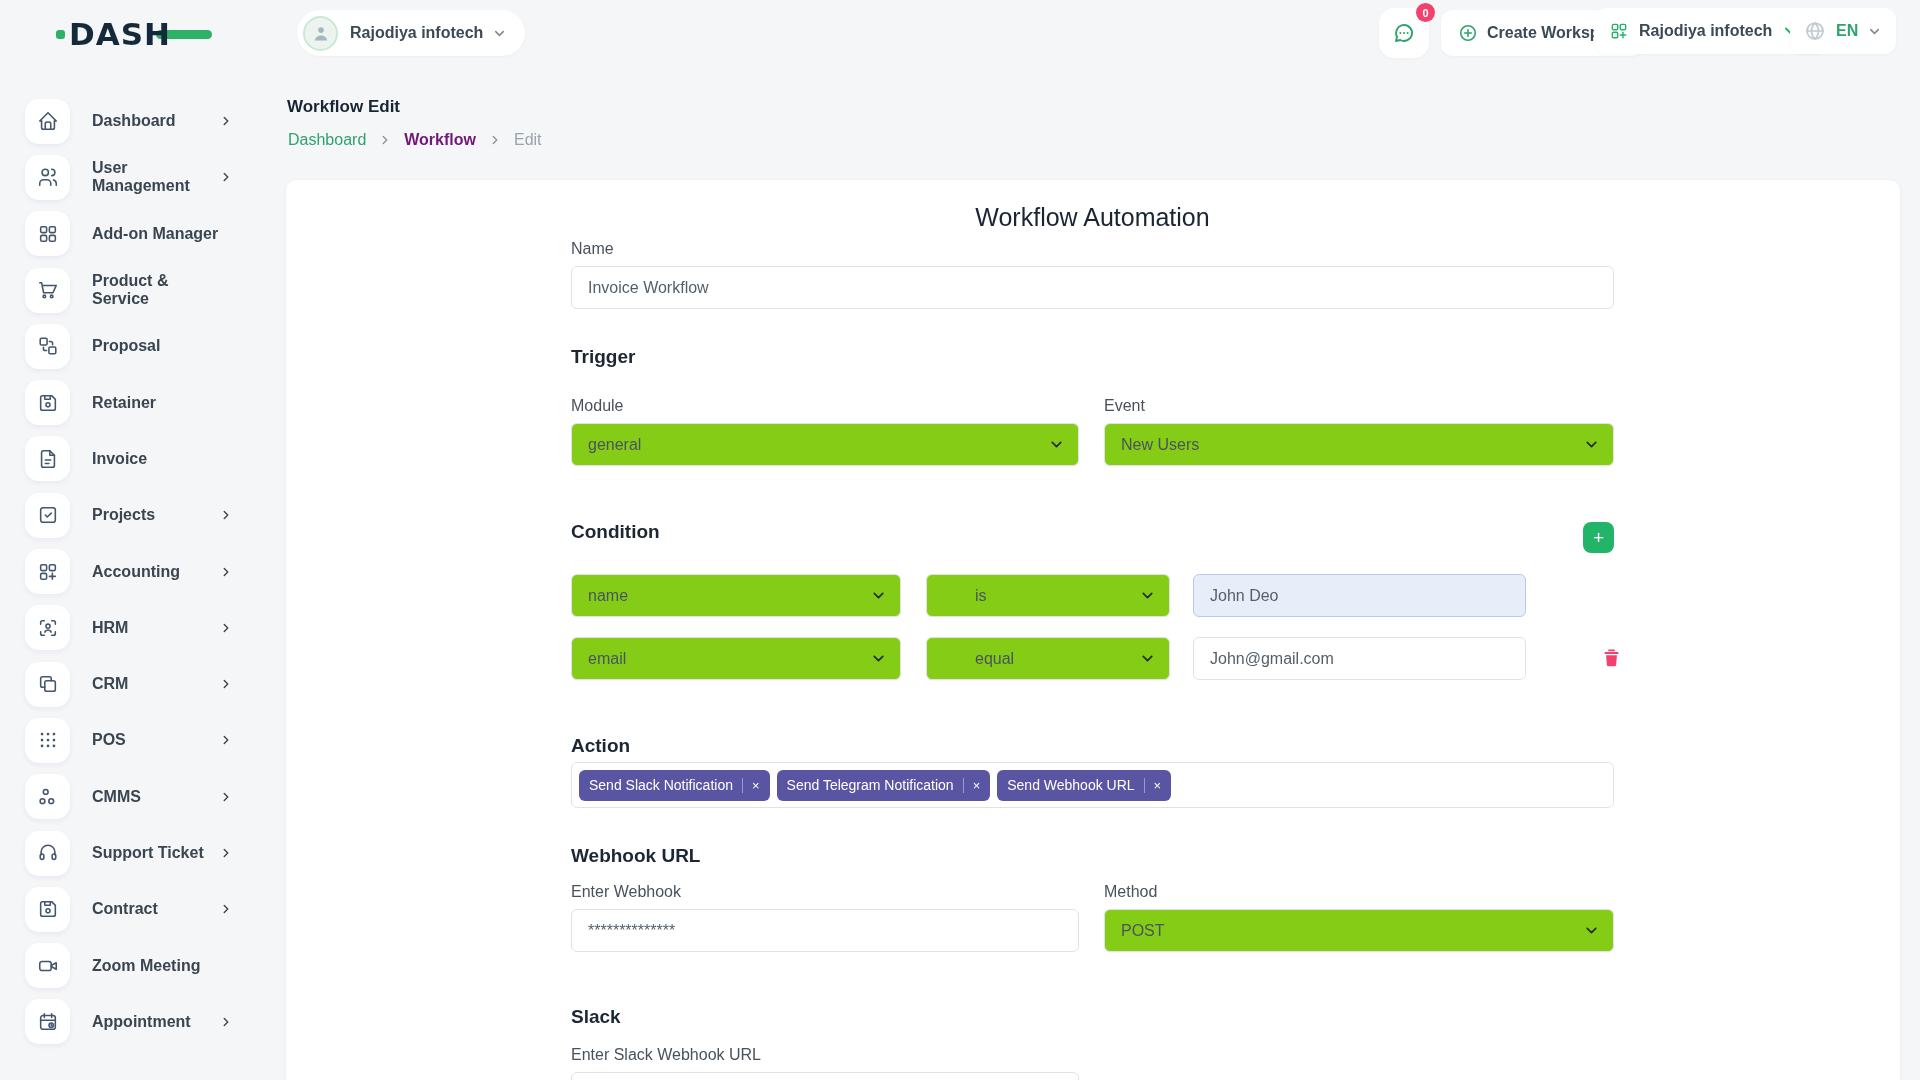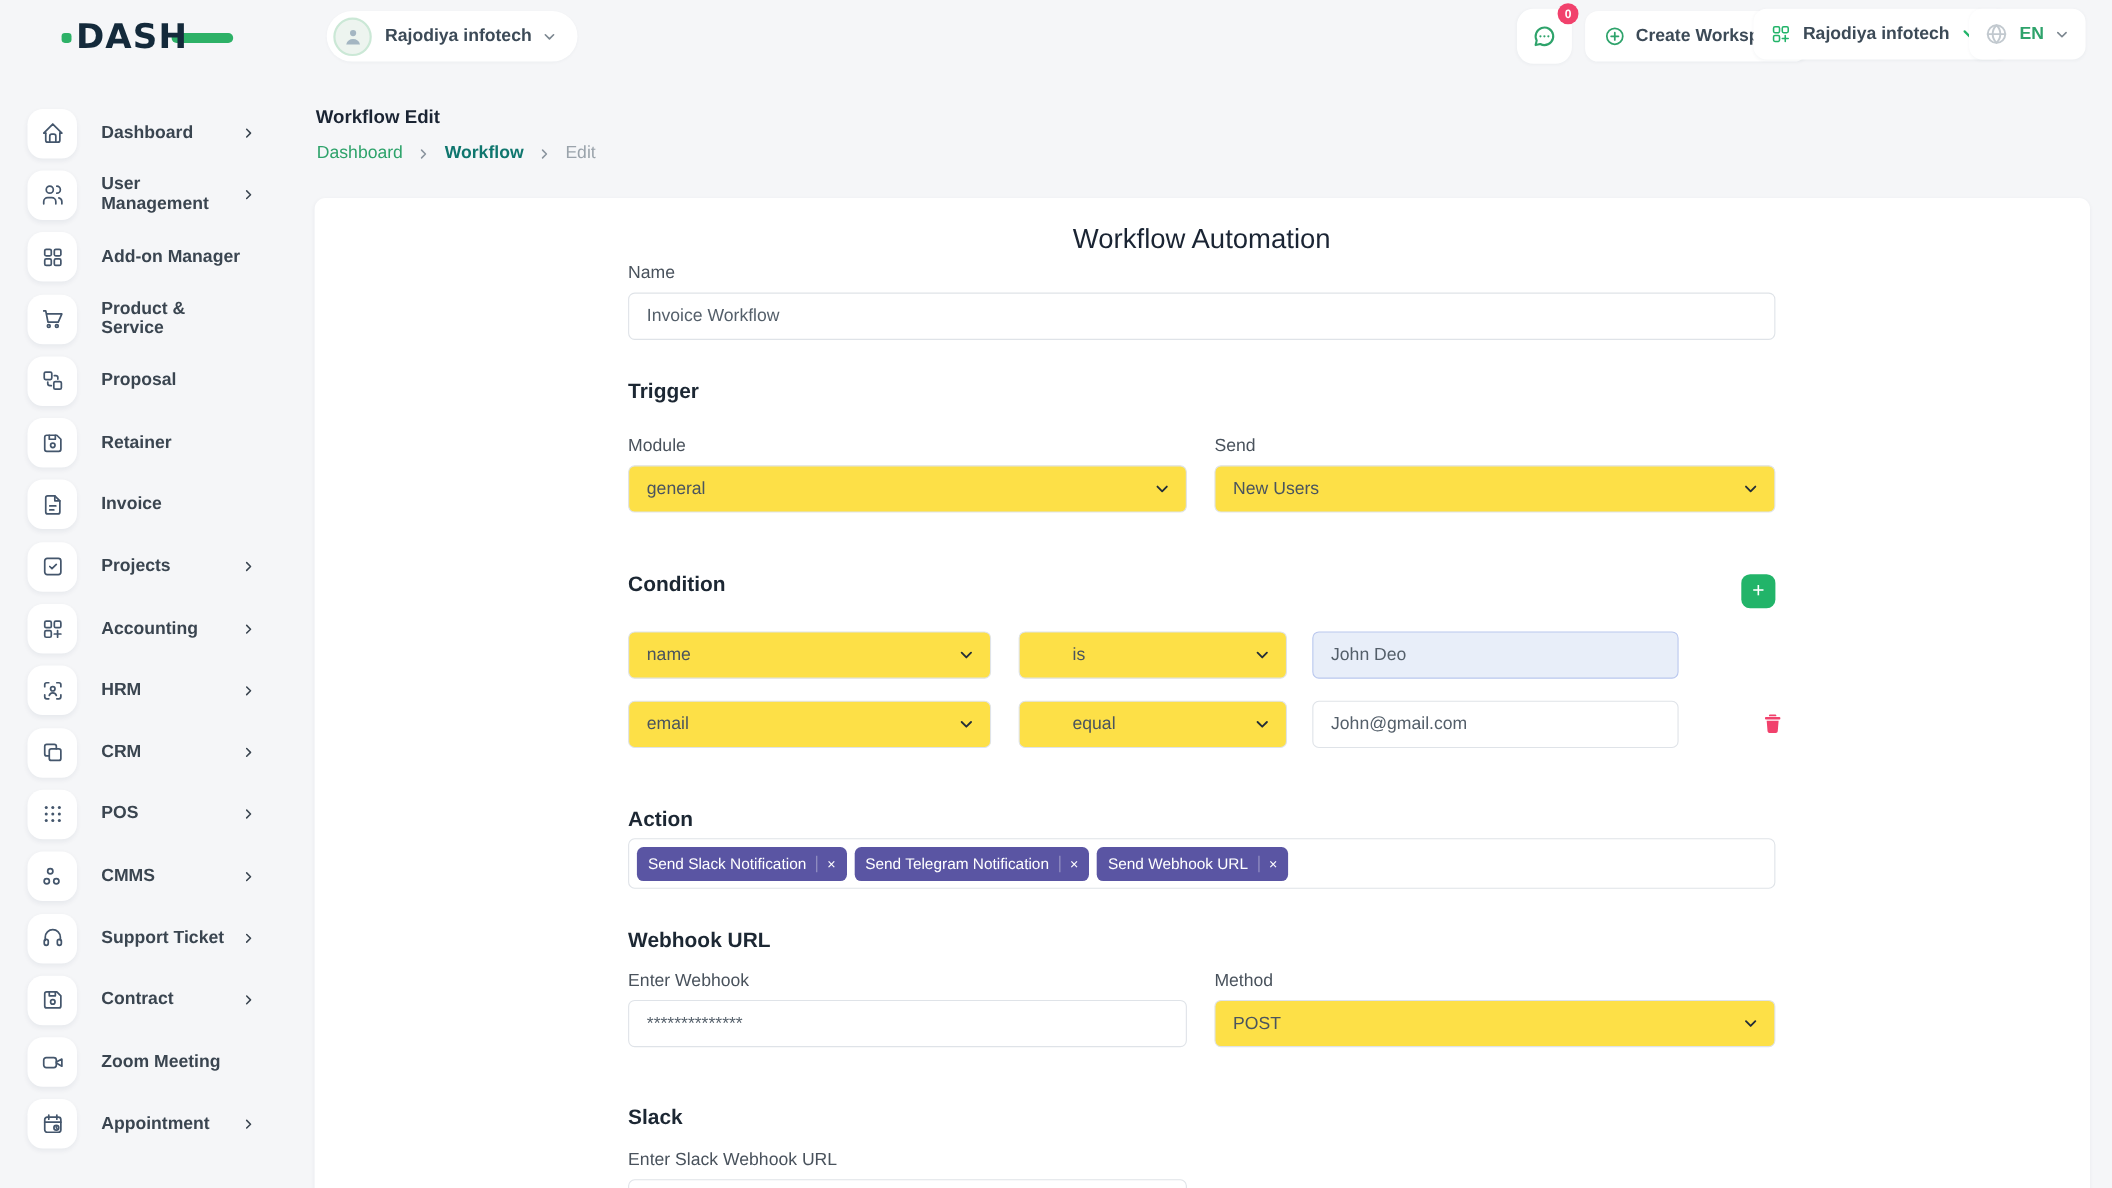--- a/index.html
+++ b/index.html
@@ -40,33 +40,33 @@
   .org-pill .ic { width:20px; height:20px; color:#22b469; margin-right:10px; }
 
   .lang-pill { position:absolute; left:1790px; top:8px; height:46px; padding:0 14px; }
   .lang-pill .globe { width:22px; height:22px; color:#c2c9cf; margin-right:10px; }
   .lang-label { font-size:16px; font-weight:700; color:#2ea36b; }
 
   
   .page-title { position:absolute; left:287px; top:97px; font-size:17px; font-weight:700; color:#1a2433; }
   .breadcrumb { position:absolute; left:288px; top:131px; display:flex; align-items:center; font-size:16px; }
   .bc-link { color:#2ea36b; cursor:pointer; }
-  .bc-current { color:#0f766e; font-weight:600; cursor:pointer; }
+  .bc-current { color:#701a75; font-weight:600; cursor:pointer; }
   .bc-muted { color:#9aa3ab; }
   .bc-sep { width:14px; height:14px; color:#8a949e; margin:0 12px; }
 
   
   .card { position:absolute; left:286px; top:180px; width:1614px; height:940px; background:#fff; border-radius:10px; box-shadow:0 1px 4px rgba(25,42,70,0.05); }
   .form { position:absolute; left:285px; top:0; width:1043px; height:940px; }
   .form-title { position:absolute; top:23px; left:0; width:100%; text-align:center; font-size:25px; font-weight:400; color:#1a2433; }
   .lbl { position:absolute; font-size:16px; color:#49525c; }
   .sec-h { position:absolute; font-size:19px; font-weight:700; color:#1c2733; }
   .inp { position:absolute; height:43px; border:1px solid #dfe3e8; border-radius:6px; background:#fff; font-size:16px; color:#545f6a; padding:0 16px; outline:none; font-family:"Liberation Sans", sans-serif; width:100%; }
   .inp.hl { background:#e8eef9; border-color:#b9c7ee; }
-  .sel { position:absolute; height:43px; border:1px solid #dfe3e8; border-radius:6px; background:#fde047; display:flex; align-items:center; padding:0 40px 0 16px; font-size:16px; color:#4a545e; cursor:pointer; }
+  .sel { position:absolute; height:43px; border:1px solid #dfe3e8; border-radius:6px; background:#84cc16; display:flex; align-items:center; padding:0 40px 0 16px; font-size:16px; color:#4a545e; cursor:pointer; }
   .sel .chev { position:absolute; right:13px; width:17px; height:17px; color:#242e38; }
 
   .add-btn { position:absolute; top:342px; left:1012px; width:31px; height:31px; border-radius:8px; background:#22b469; color:#fff; font-size:19px; display:flex; align-items:center; justify-content:center; cursor:pointer; border:none; }
 
   .cond-row { position:absolute; left:0; width:1085px; height:43px; }
   .cond-row .f1 { left:0; width:330px; top:0; }
   .cond-row .f2 { left:355px; width:244px; top:0;padding-left:48px; }
   .cond-row .f3 { left:622px; width:333px; top:0; position:absolute; }
   .trash { position:absolute; left:1030px; top:9px; width:21px; height:23px; color:#f1416c; cursor:pointer; }
 
@@ -497,21 +497,21 @@
 
     <div class="form-title">Workflow Automation</div>
 
     <label class="lbl" style="top:60px; left:0;">Name</label>
     <div style="position:absolute; top:86px; left:0; width:1043px;">
       <input class="inp" style="position: relative;" value="Invoice Workflow">
     </div>
 
     <div class="sec-h" style="top:166px; left:0;">Trigger</div>
     <label class="lbl colA" style="top:217px;">Module</label>
-    <label class="lbl colB" style="top:217px;">Send</label>
+    <label class="lbl colB" style="top:217px;">Event</label>
     <div class="sel colA" style="top:243px;">
       <span>general</span>
       <span class="chev ic">
           <svg viewBox="0 0 24 24" style="stroke-width:2.4">
             <path d="M6 9l6 6 6-6"></path>
           </svg>
         </span>
     </div>
     <div class="sel colB" style="top:243px;">
       <span>New Users</span>

